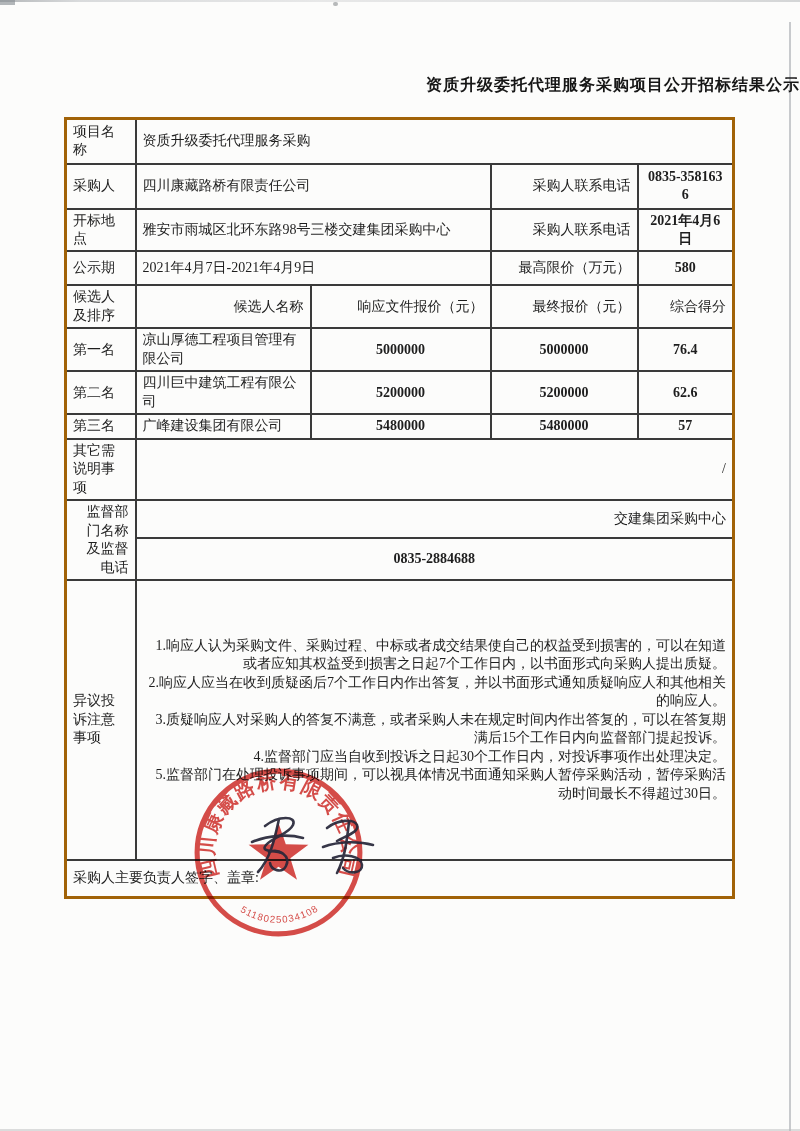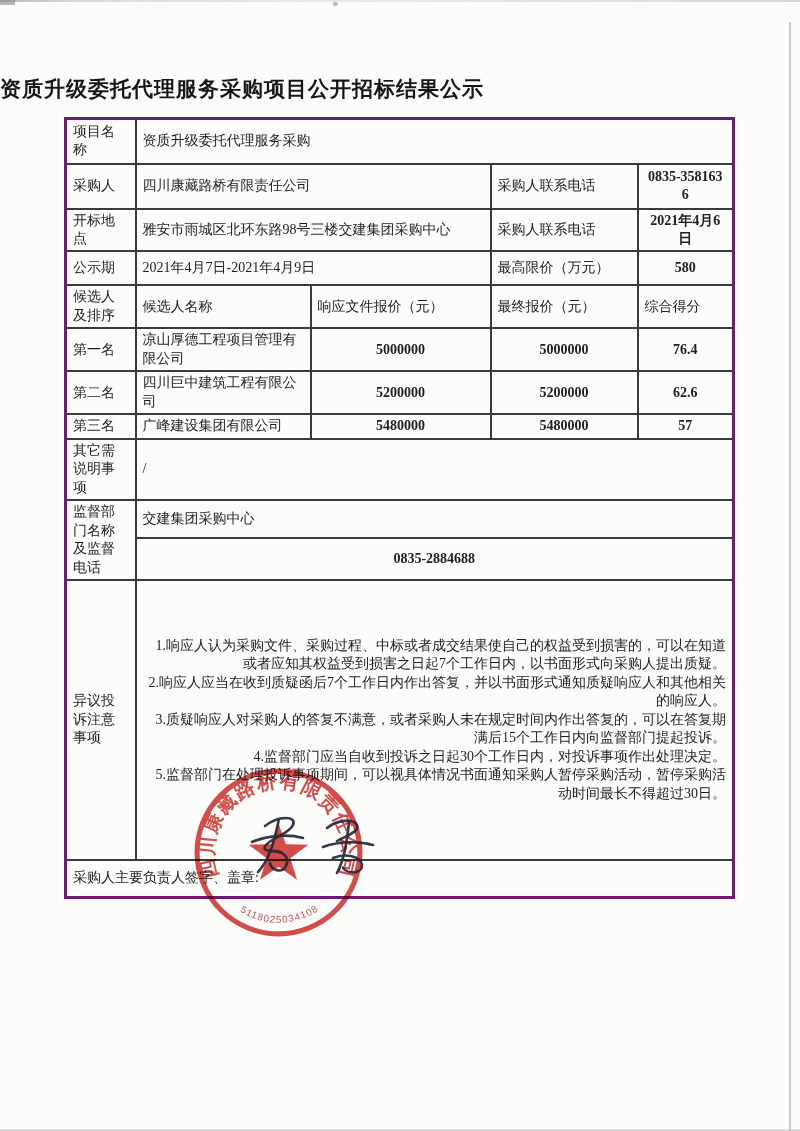--- a/index.html
+++ b/index.html
@@ -10,37 +10,37 @@
   }
   
   .scan-top{position:absolute;top:0;left:0;width:100%;height:2px;
     background:linear-gradient(to right,#858a8e,#c2c5c8 10%,#d9dadb 40%,#cfd0d2 75%,#b9bcbe);opacity:.6;}
   .scan-bottom{position:absolute;bottom:0;left:0;width:100%;height:2px;background:#d2d3d5;opacity:.8;}
   .scan-right{position:absolute;top:22px;bottom:0;right:9px;width:2px;background:#b7babe;opacity:.75;}
   .corner-mark{position:absolute;top:0;left:0;width:15px;height:5px;background:#8b9095;opacity:.65;}
   .speck{position:absolute;top:2px;left:333px;width:5px;height:4px;border-radius:2px;background:#7d8185;opacity:.55;}
 
   .title{
-    position:absolute;top:75px;left:0;width:100%;text-align:left;
+    position:absolute;top:75px;left:0;width:100%;text-align:right;
     font-family:"Liberation Sans","DejaVu Sans",sans-serif;
-    font-weight:bold;font-size:21px;letter-spacing:1px;color:#161616;
+    font-weight:bold;font-size:16px;letter-spacing:1px;color:#161616;
   }
 
   table.doc{
     position:absolute;left:64px;top:117px;width:668px;
     border-collapse:collapse;table-layout:fixed;
-    border:3px solid #701a75;
+    border:3px solid #a16207;
   }
   table.doc td{
     border:2px solid #3a3a3a;
     font-size:14px;line-height:1.32;padding:2px 6px;
     vertical-align:middle;color:#1e1e1e;overflow:hidden;
     word-break:break-all;
   }
-  .c{text-align:left;}
+  .c{text-align:right;}
   .l{text-align:left;}
   .num{padding:2px 2px;text-align:center;letter-spacing:0;font-weight:bold;}
   .name-cell{padding:2px 10px;text-align:left;}
   .h45{height:45px}.h36{height:36px}.h34{height:34px}.h40{height:40px}
   .h33{height:16px}.h38{height:38px}.h35{height:35px}.h280{height:280px}.h37{height:37px}
   .obj-text{font-size:14.5px;line-height:21px;text-align:right;padding:4px 8px;}
   .sig-row{font-size:14px;padding-left:6px;}
 
   .stamp{
     position:absolute;left:186px;top:760px;width:185px;height:185px;

